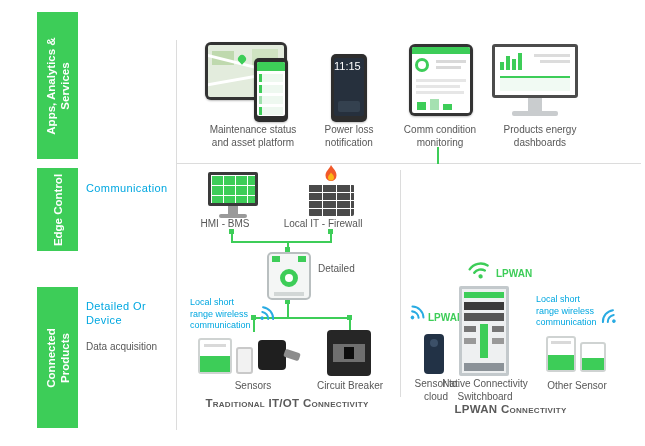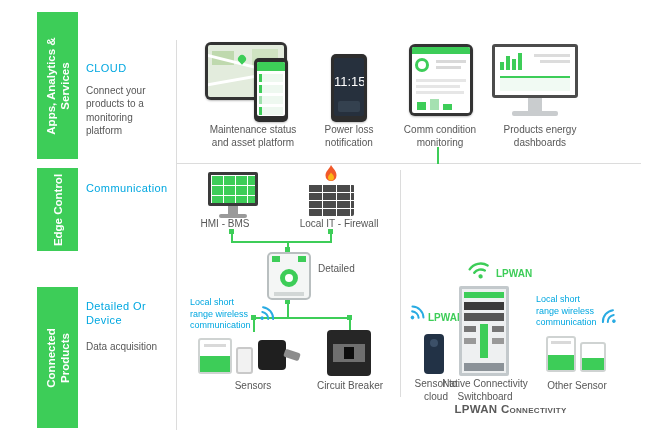--- a/index.html
+++ b/index.html
@@ -41,24 +41,20 @@
   <div class="abs band" style="left:37px;top:12px;width:41px;height:147px">
     <div class="band-label" style="width:147px;height:41px">Apps, Analytics &amp; Services</div>
   </div>
   <div class="abs band" style="left:37px;top:168px;width:41px;height:83px">
     <div class="band-label" style="width:83px;height:41px">Edge Control</div>
   </div>
   <div class="abs band" style="left:37px;top:287px;width:41px;height:141px">
     <div class="band-label" style="width:90px;height:41px">Connected Products</div>
   </div>
 
-  <div class="abs" style="left:86px;top:62px;width:78px">
-    <div class="heading">CLOUD</div>
-    <div class="desc">Connect your products to a monitoring platform</div>
-  </div>
   <div class="abs" style="left:86px;top:182px;width:70px">
     <div class="heading">Communication</div>
   </div>
   <div class="abs" style="left:86px;top:300px;width:80px">
     <div class="heading">Detailed Or Device</div>
     <div class="desc" style="margin-top:12px">Data acquisition</div>
   </div>
 
   <div class="abs vline" style="left:176px;top:40px;height:390px"></div>
   <div class="abs hline" style="left:176px;top:163px;width:465px"></div>
@@ -80,21 +76,21 @@
       <div style="margin:3px 2px 0;height:8px;background:#eef8f0;border-left:3px solid #3dcd58"></div>
       <div style="margin:3px 2px 0;height:8px;background:#eef8f0;border-left:3px solid #3dcd58"></div>
       <div style="margin:3px 2px 0;height:8px;background:#eef8f0;border-left:3px solid #9fe0ac"></div>
       <div style="margin:3px 2px 0;height:8px;background:#eef8f0;border-left:3px solid #3dcd58"></div>
     </div>
   </div>
   <div class="abs devlabel" style="left:203px;top:124px;width:100px">Maintenance status and asset platform</div>
 
   <div class="abs phone" style="left:331px;top:54px;width:36px;height:68px">
     <div class="screen" style="background:#26303d">
-      <div style="color:#fff;font-size:13px;text-align:right;margin-top:16px">11:15</div>
+      <div style="color:#fff;font-size:11px;text-align:left;margin-top:2px">11:15</div>
       <div class="abs" style="bottom:4px;left:4px;right:4px;height:11px;background:#34414f;border-radius:2px"></div>
     </div>
   </div>
   <div class="abs devlabel" style="left:309px;top:124px;width:80px">Power loss notification</div>
 
   <div class="abs tablet" style="left:409px;top:44px;width:64px;height:72px">
     <div class="screen">
       <div style="height:7px;background:#3dcd58"></div>
       <div class="abs" style="left:3px;top:11px;width:14px;height:14px;border:3px solid #3dcd58;border-radius:50%"></div>
       <div class="abs" style="left:24px;top:13px;right:4px;height:3px;background:#d9d9d9"></div>
@@ -133,21 +129,21 @@
   </div>
   <div class="abs devlabel" style="left:189px;top:218px;width:72px">HMI - BMS</div>
 
   <div class="abs" style="left:308px;top:164px;width:46px;height:52px">
     <svg class="abs" style="left:50%;top:0;transform:translateX(-50%)" width="22" height="22" viewBox="0 0 20 22">
       <path d="M10 1 C12.5 5.5 15.5 6.5 15.5 11.5 A5.5 5.5 0 0 1 4.5 11.5 C4.5 7 7.8 6 10 1Z" fill="#f1592a"></path>
       <path d="M10 8.5 C11.2 10.6 13 11 13 13.6 A3 3 0 0 1 7 13.6 C7 11.4 8.8 10.8 10 8.5Z" fill="#fdb614"></path>
     </svg>
     <div class="abs bricks" style="left:0;right:0;bottom:0;height:32px;border-radius:2px"></div>
   </div>
-  <div class="abs devlabel" style="left:296px;top:218px;width:86px">Local IT - Firewall</div>
+  <div class="abs devlabel" style="left:280px;top:218px;width:86px">Local IT - Firewall</div>
 
   <div class="abs gline" style="left:231px;top:231px;width:2px;height:11px"></div>
   <div class="abs gline" style="left:330px;top:231px;width:2px;height:11px"></div>
   <div class="abs gline" style="left:231px;top:241px;width:101px;height:2px"></div>
   <div class="abs gline" style="left:287px;top:241px;width:2px;height:12px"></div>
   <div class="abs gline" style="left:287px;top:299px;width:2px;height:19px"></div>
   <div class="abs gline" style="left:254px;top:317px;width:97px;height:2px"></div>
   <div class="abs gline" style="left:253px;top:317px;width:2px;height:15px"></div>
   <div class="abs gline" style="left:349px;top:317px;width:2px;height:13px"></div>
   <div class="abs node" style="left:229px;top:229px"></div>
@@ -245,15 +241,16 @@
     <div class="abs" style="inset:0;background:#fff;border:2px solid #cfd3d2;border-radius:3px"></div>
     <div class="abs" style="left:2px;right:2px;bottom:2px;height:15px;background:#3dcd58"></div>
     <div class="abs" style="left:5px;top:5px;right:5px;height:3px;background:#d9d9d9"></div>
   </div>
   <div class="abs" style="left:580px;top:342px;width:26px;height:30px">
     <div class="abs" style="inset:0;background:#fff;border:2px solid #cfd3d2;border-radius:3px"></div>
     <div class="abs" style="left:2px;right:2px;bottom:2px;height:12px;background:#3dcd58"></div>
   </div>
   <div class="abs devlabel" style="left:545px;top:380px;width:64px">Other Sensor</div>
 
+  <div class="abs footer" style="left:178px;top:397px;width:218px">Traditional IT/OT Connectivity</div>
   <div class="abs footer" style="left:438px;top:403px;width:145px">LPWAN Connectivity</div>
 
 </div>
 
 </body></html>

